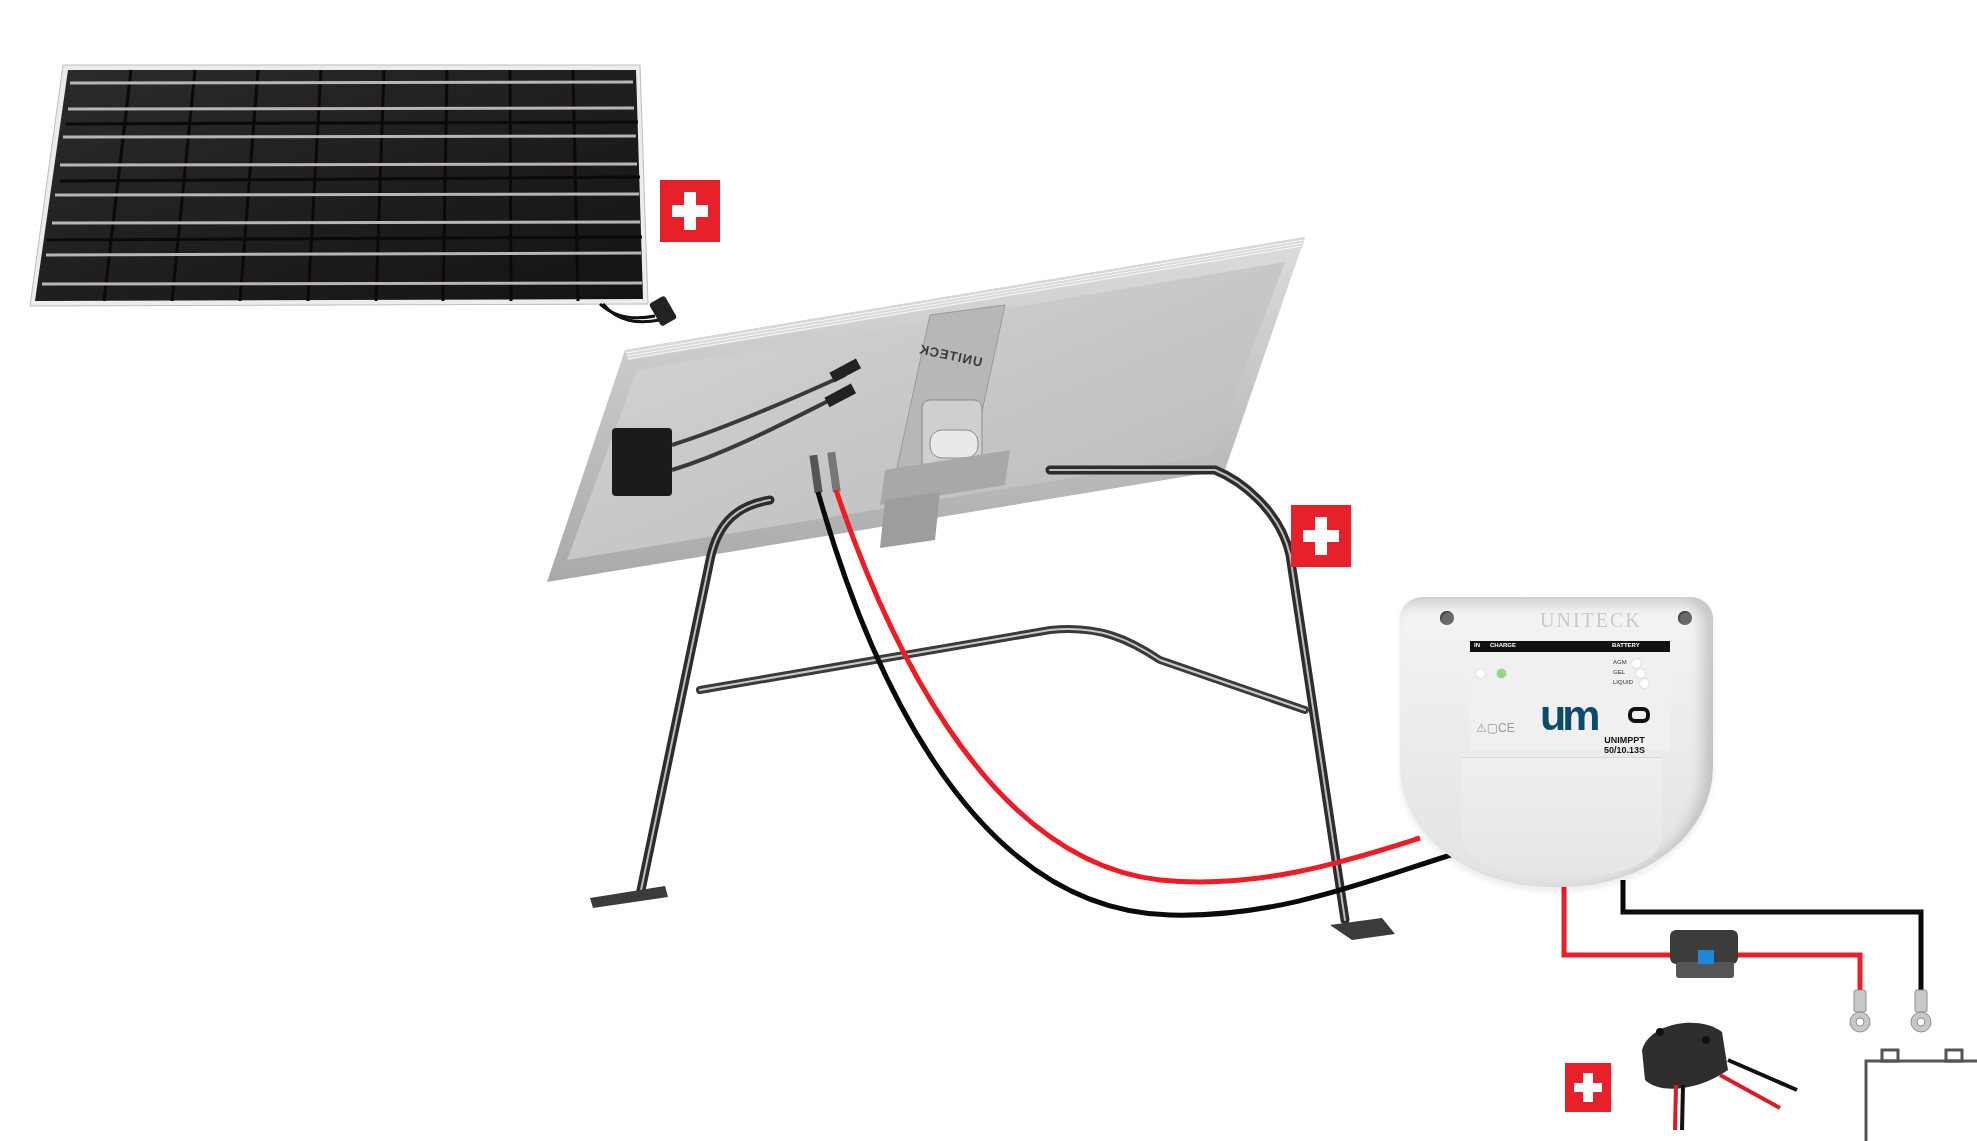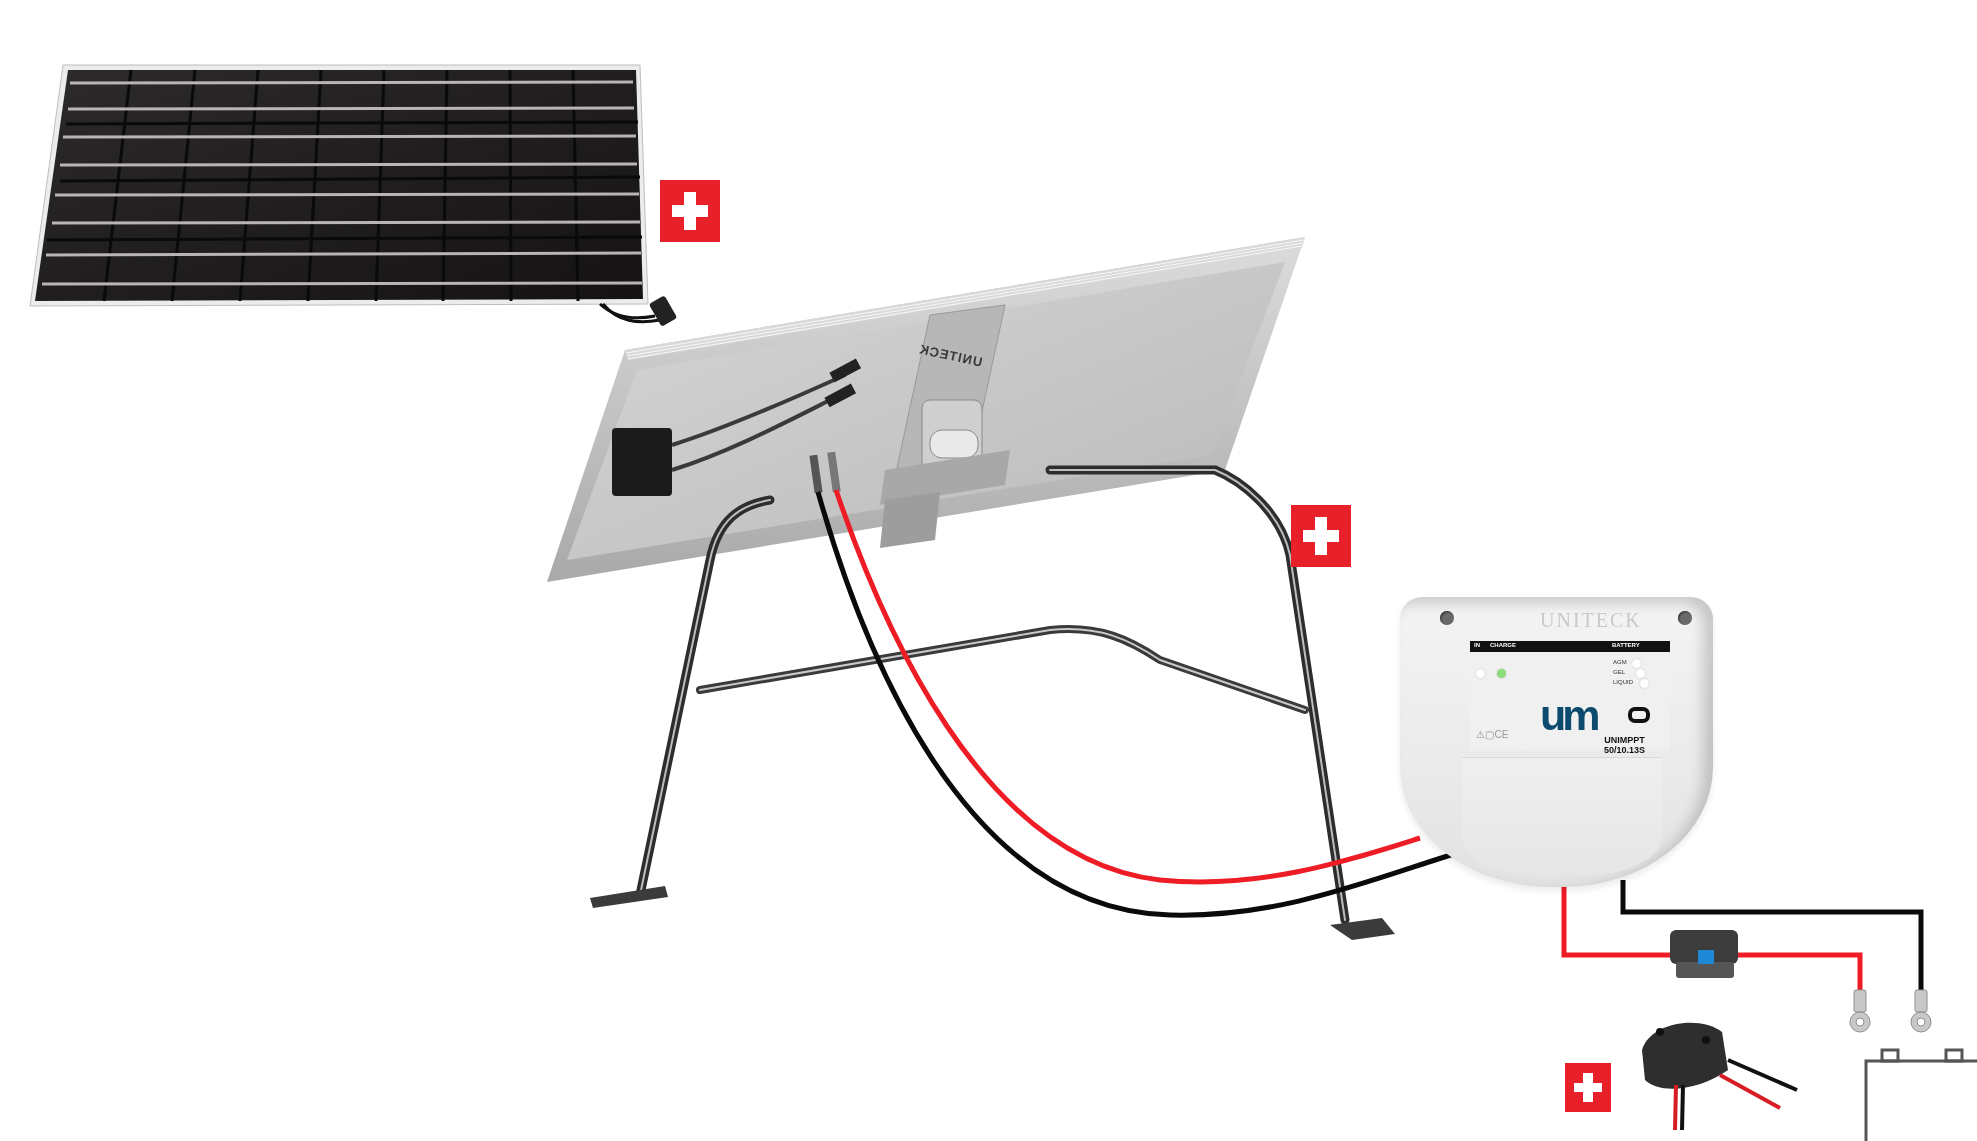--- a/index.html
+++ b/index.html
@@ -185,21 +185,21 @@
     <div class="tiny" style="left:143px;top:38px;">LIQUID</div>
     <div class="led" style="left:162px;top:18px;"></div>
     <div class="led" style="left:166px;top:28px;"></div>
     <div class="led" style="left:170px;top:38px;"></div>
     <div class="um-logo">um</div>
     <div class="model-icon"></div>
     <div class="model">
       <div>UNIMPPT</div>
       <div>50/10.13S</div>
     </div>
-    <div class="tiny" style="left:6px;top:88px;font-size:10px;color:#999;">⚠▢CE</div>
+    <div class="tiny" style="left:6px;top:80px;font-size:12px;color:#999;">⚠▢CE</div>
   </div>
   <div class="ctrl-cover"></div>
 </div>
 
 <div class="plus-badge" style="left:660px;top:180px;width:60px;height:62px;">
   <span></span>
 </div>
 <div class="plus-badge" style="left:1291px;top:505px;width:60px;height:62px;">
   <span></span>
 </div>

